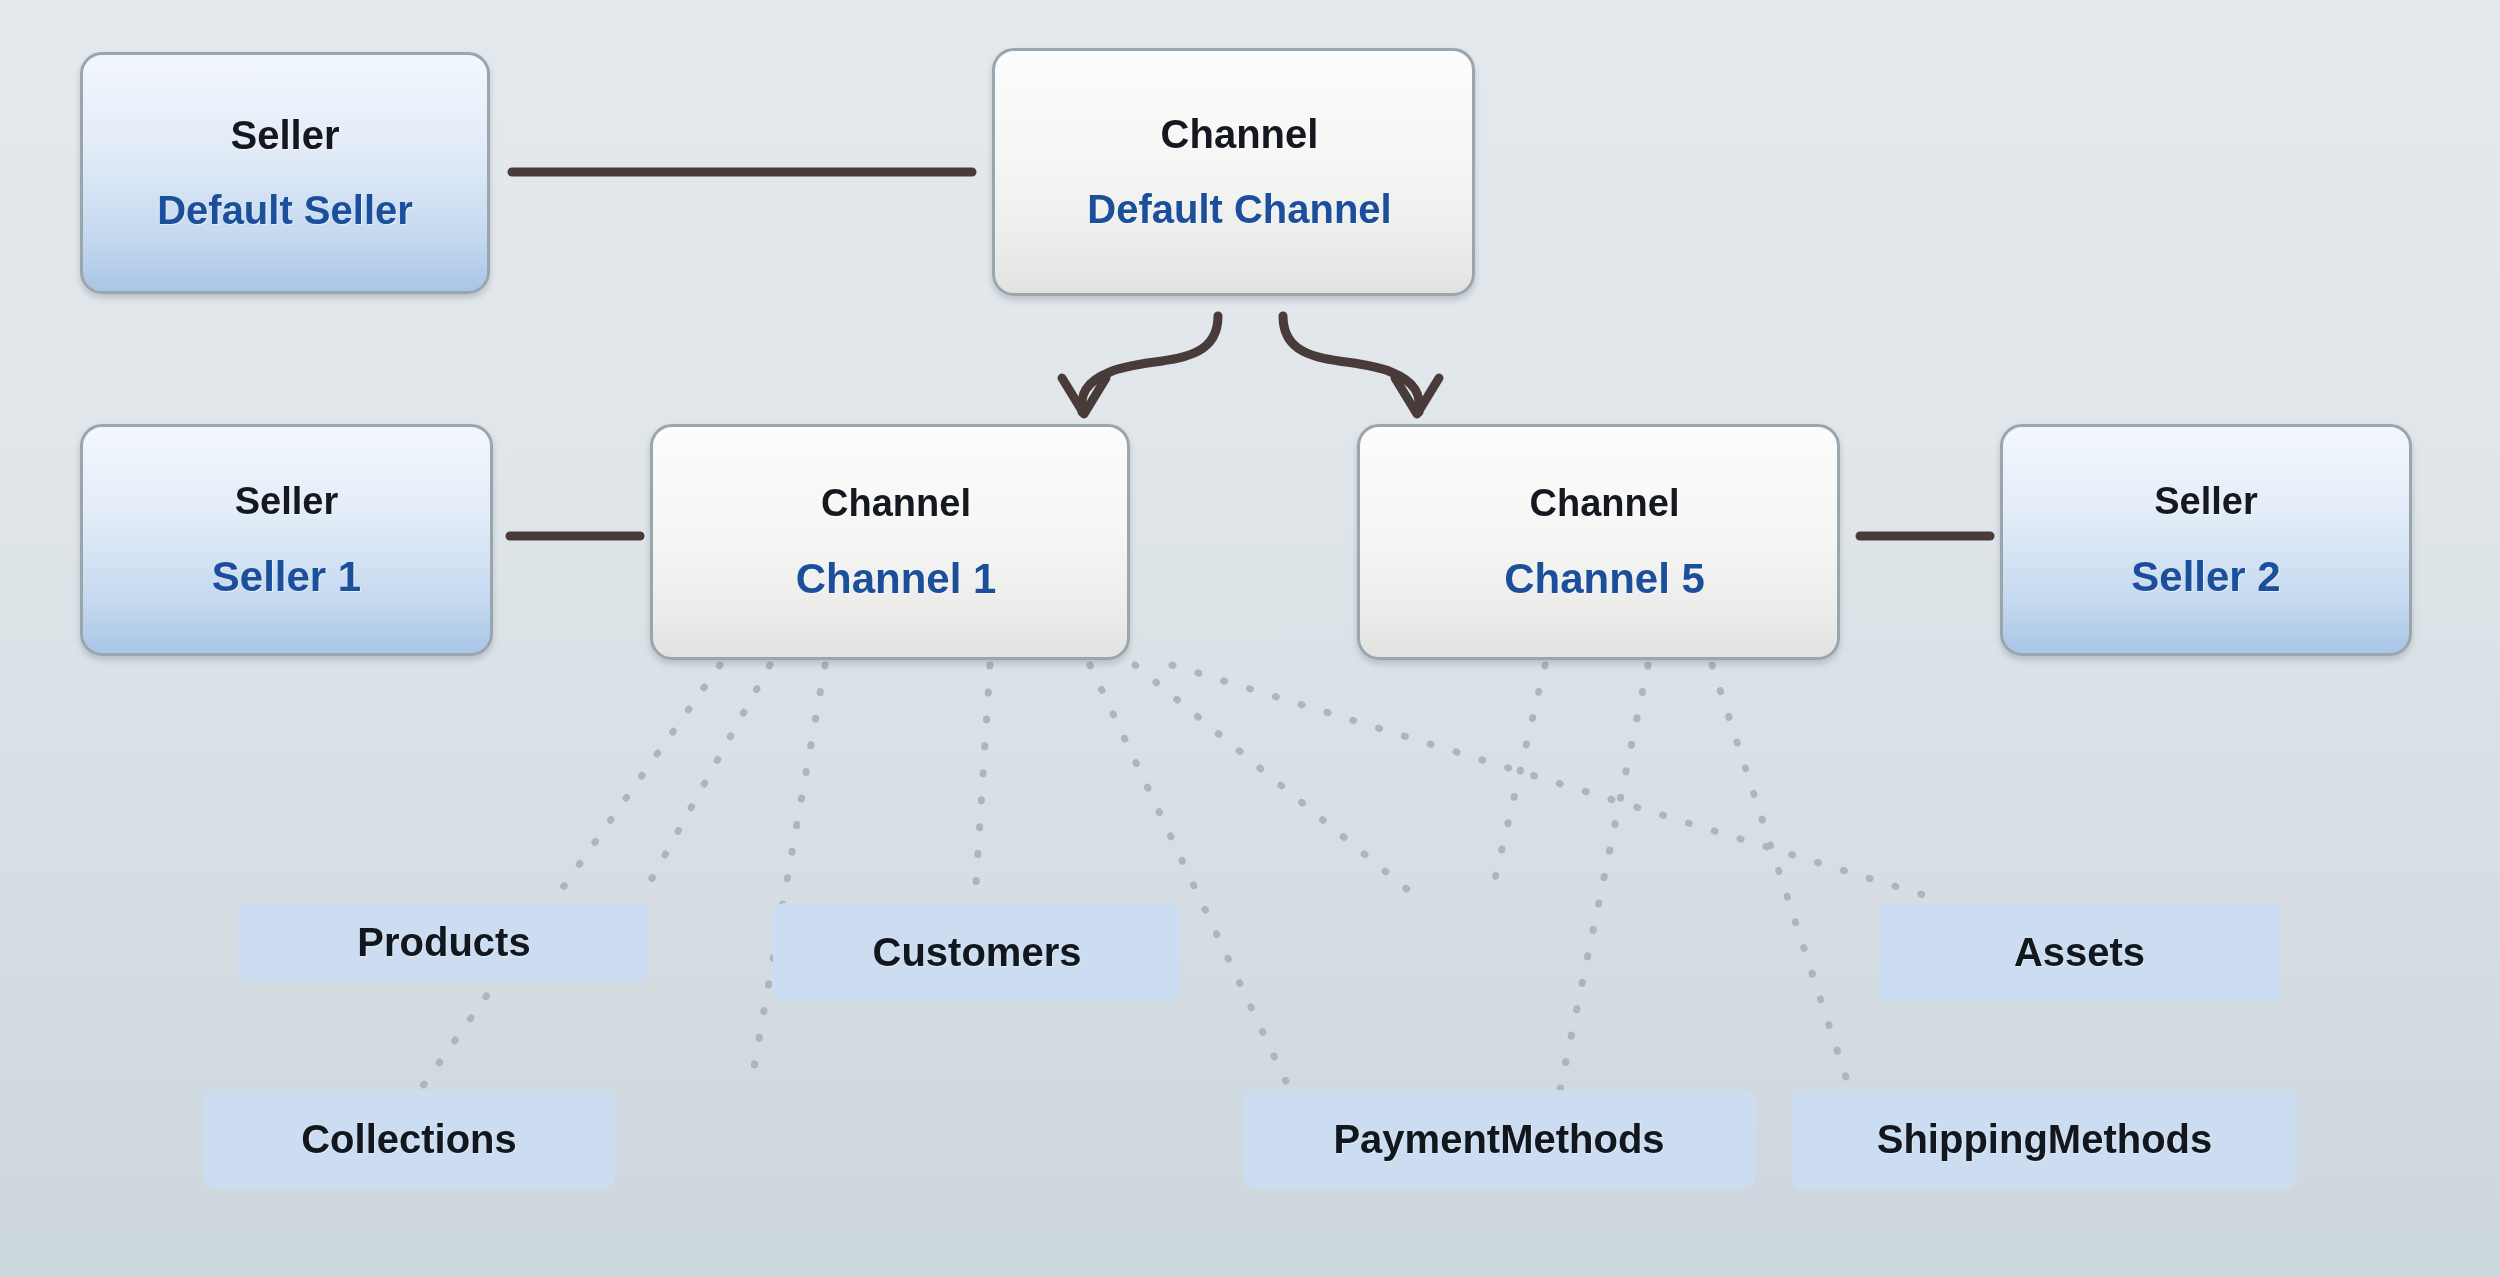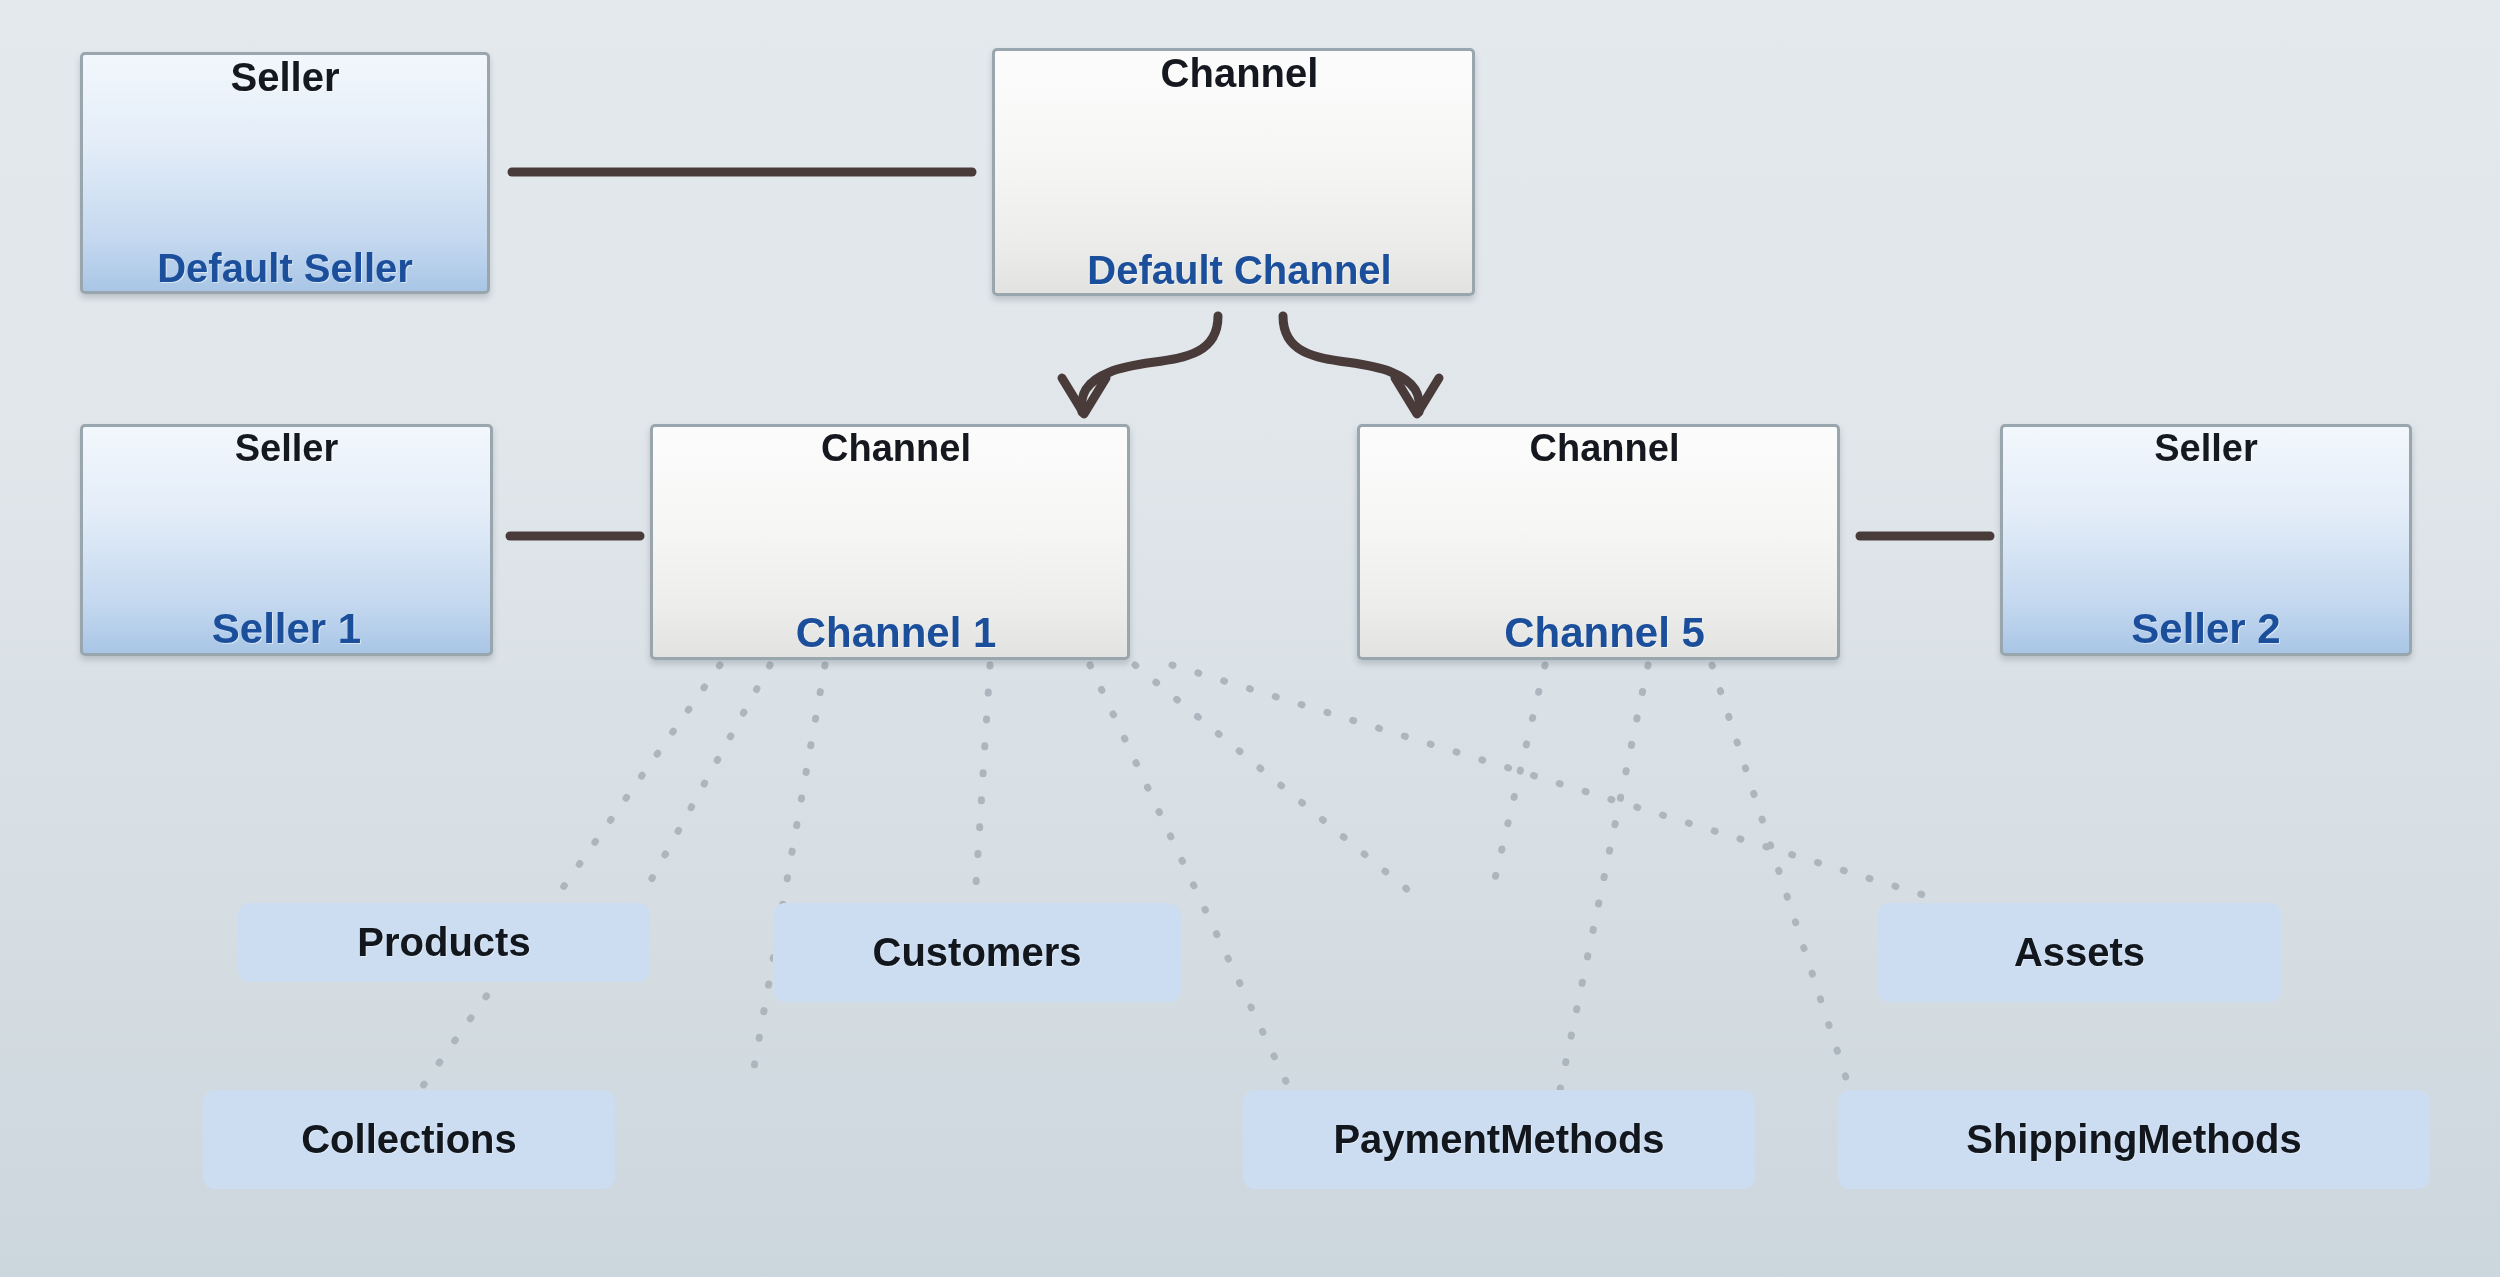--- a/index.html
+++ b/index.html
@@ -24,25 +24,25 @@
     width: 2500px;
     height: 1277px;
     pointer-events: none;
   }
 
   
   .card {
     position: absolute;
     box-sizing: border-box;
     border: 3px solid #9aa6ae;
-    border-radius: 5px;
+    border-radius: 22px;
     display: flex;
     flex-direction: column;
     align-items: center;
-    justify-content: space-between;
+    justify-content: center;
     box-shadow: 0 4px 6px rgba(90,100,110,0.28);
   }
   .card.seller {
     background: linear-gradient(180deg, #f2f7fc 0%, #e2ecf8 40%, #c4d8ef 78%, #a9c6e6 100%);
   }
   .card.channel {
     background: linear-gradient(180deg, #fcfcfc 0%, #f6f6f5 45%, #ececeb 80%, #e2e2e0 100%);
     padding-left: 12px;
   }
   .card .type {
@@ -165,17 +165,17 @@
 
   <div class="chip" style="left:163px; top:1090px; width:412px; height:99px;margin-left:40px;">
     <span>Collections</span>
   </div>
 
 
   <div class="chip" style="left:1243px; top:1090px; width:512px; height:99px;">
     <span>PaymentMethods</span>
   </div>
 
-  <div class="chip" style="left:1838px; top:1090px; width:592px; height:99px;">
+  <div class="chip" style="left:1792px; top:1090px; width:505px; height:99px;">
     <span>ShippingMethods</span>
   </div>
 
 </div>
 
 </body></html>

